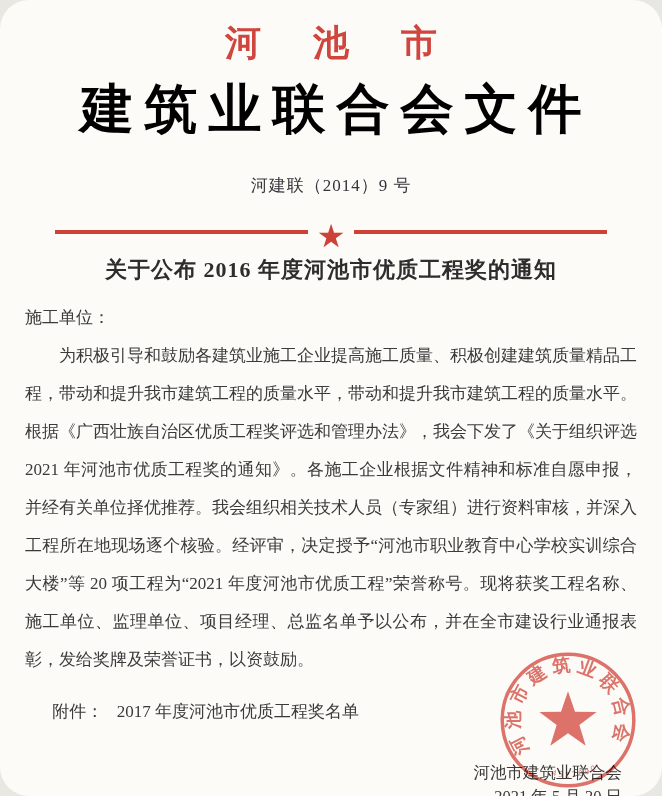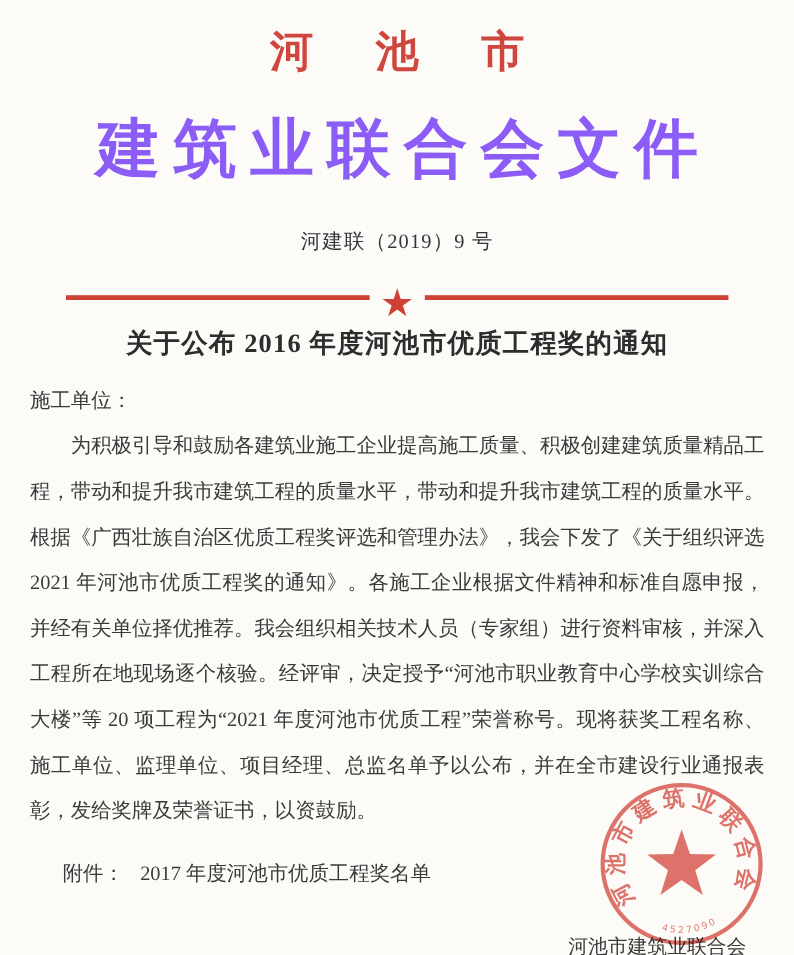--- a/index.html
+++ b/index.html
@@ -5,38 +5,39 @@
   * { margin:0; padding:0; box-sizing:border-box; }
   html,body { background:#e9e7e2; }
   .page {
     position:relative;
     width:662px; height:796px;
     margin:0 auto;
     background:#fcfbf8;
     overflow:hidden;
     font-family:"Liberation Serif", serif;
     color:#3a3a3a;
+    border-radius:29px;
   }
   
   .hdr-city {
     padding-top:24px;
     text-align:center;
     font-size:36px;
     font-weight:bold;
     color:#cf463e;
     letter-spacing:52px;
     text-indent:52px;
     line-height:1.1;
   }
   .hdr-main {
-    margin-top:32px;
+    margin-top:16px;
     text-align:center;
     font-size:53px;
     font-weight:bold;
-    color:#8b5cf6;
+    color:#000000;
     letter-spacing:11px;
     text-indent:11px;
     line-height:1.1;
   }
   .doc-no {
     margin-top:36px;
     text-align:center;
     font-size:17px;
     color:#34343a;
     letter-spacing:1px;
@@ -111,21 +112,21 @@
 </style>
 </head>
 <body>
 
 <div class="page">
 
   <div class="hdr-city">河池市</div>
 
   <div class="hdr-main">建筑业联合会文件</div>
 
-  <div class="doc-no">河建联（2019）9 号</div>
+  <div class="doc-no">河建联（2014）9 号</div>
 
   <div class="divider">
     <span class="seg"></span>
     <span class="star">★</span>
     <span class="seg"></span>
   </div>
 
   <div class="title">关于公布 2016 年度河池市优质工程奖的通知</div>
 
   <div class="content">

